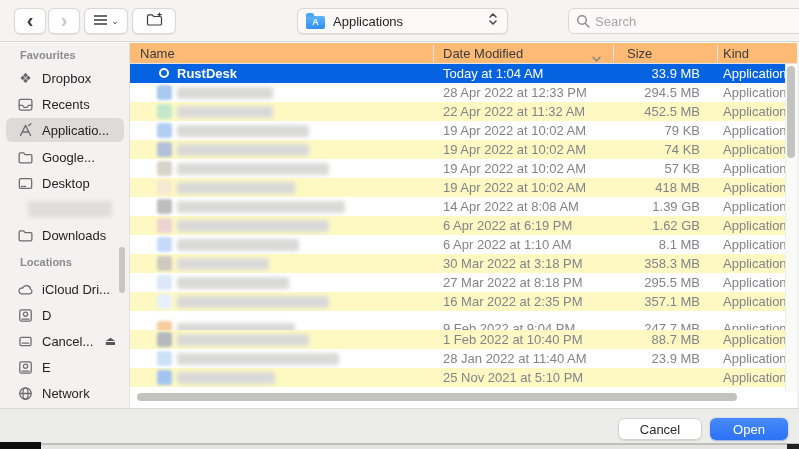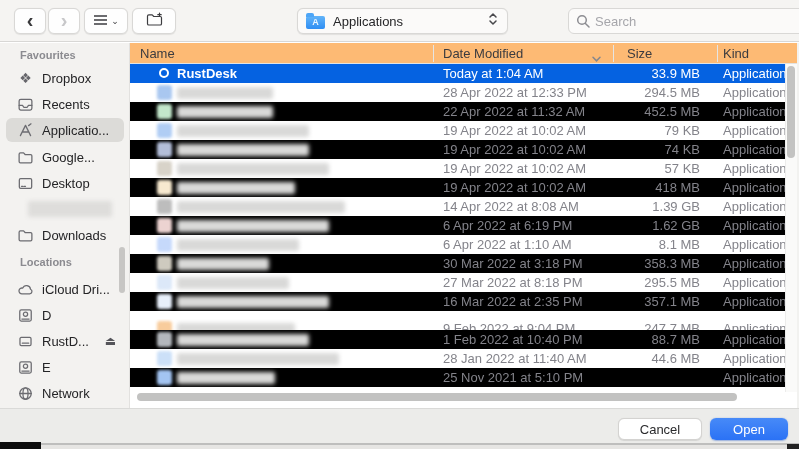--- a/index.html
+++ b/index.html
@@ -50,21 +50,21 @@
   .side-scroll { left:119px; width:6px; height:46px; top:247px; background:#c7c6c4; border-radius:3px; }
 
   
   .content { left:130px; top:43px; width:669px; height:365px; background:#fff; }
   .thead { position:absolute; left:0; top:0; width:669px; height:21px; background:#fdba74; border-bottom:1px solid #e3e3e2; }
   .th { position:absolute; top:0; height:21px; line-height:21px; font-size:13px; color:#3b3b3f; }
   .colline { position:absolute; top:2px; height:17px; width:1px; background:#e5e5e4; }
   .sortchev svg { width:9px; height:6px; fill:none; stroke:#87878c; stroke-width:1.5; stroke-linecap:round; }
 
   .row { position:absolute; left:0; width:655px; height:19px; line-height:19px; font-size:13px; overflow:hidden; }
-  .row.alt { background:#000000; }
+  .row.alt { background:#fef9c3; }
   .row.sel { background:#0562e1; color:#fff; }
   .cell-date { position:absolute; left:313px; top:0; color:#83838a; }
   .cell-size { position:absolute; left:420px; width:150px; top:0; text-align:right; color:#83838a; }
   .cell-kind { position:absolute; left:593px; top:0; color:#83838a; white-space:nowrap; }
   .row.sel .cell-date, .row.sel .cell-size, .row.sel .cell-kind { color:#fff; }
   .nameicon { position:absolute; left:27px; top:2px; width:15px; height:15px; border-radius:3px; filter:blur(1.5px); }
   .nameblur { position:absolute; left:47px; top:4px; height:12px; background:#d9d9d8; border-radius:2px; filter:blur(2px); }
   .ring { position:absolute; left:29px; top:4px; width:10px; height:10px; border:2px solid #fff; border-radius:50%; }
   .selname { position:absolute; left:47px; font-weight:700; font-size:13px; color:#fff; }
 
@@ -205,21 +205,21 @@
       </span>
       <span class="slabel">D</span>
     </div>
     <div class="sitem" style="top: 286px;">
       <span class="sicon">
         <svg viewBox="0 0 16 16">
           <rect x="2.8" y="4.2" width="10.4" height="7.6" rx="1.2"></rect>
           <path d="M5 9.6h6"></path>
         </svg>
       </span>
-      <span class="slabel">RustD...</span>
+      <span class="slabel">Cancel...</span>
       <span class="ejectbtn">⏏</span>
     </div>
     <div class="sitem" style="top: 312px;">
       <span class="sicon">
         <svg viewBox="0 0 16 16">
           <rect x="2.6" y="2.8" width="10.8" height="10.4" rx="1.4"></rect>
           <circle cx="8" cy="6.8" r="2"></circle>
           <path d="M4.6 11.4h6.8"></path>
         </svg>
       </span>
@@ -356,21 +356,21 @@
         <span class="nameicon" style="background: rgb(180, 184, 189);"></span>
         <span class="nameblur" style="width: 132px;"></span>
         <span class="cell-date">1 Feb 2022 at 10:40 PM</span>
         <span class="cell-size">88.7 MB</span>
         <span class="cell-kind">Application</span>
       </div>
       <div class="row" style="top: 306px;">
         <span class="nameicon" style="background: rgb(204, 224, 248);"></span>
         <span class="nameblur" style="width: 162px;"></span>
         <span class="cell-date">28 Jan 2022 at 11:40 AM</span>
-        <span class="cell-size">44.6 MB</span>
+        <span class="cell-size">23.9 MB</span>
         <span class="cell-kind">Application</span>
       </div>
       <div class="row alt" style="top: 325px;">
         <span class="nameicon" style="background: rgb(163, 196, 241);"></span>
         <span class="nameblur" style="width: 98px;"></span>
         <span class="cell-date">25 Nov 2021 at 5:10 PM</span>
         <span class="cell-kind">Application</span>
       </div>
     </div>
 </div>

